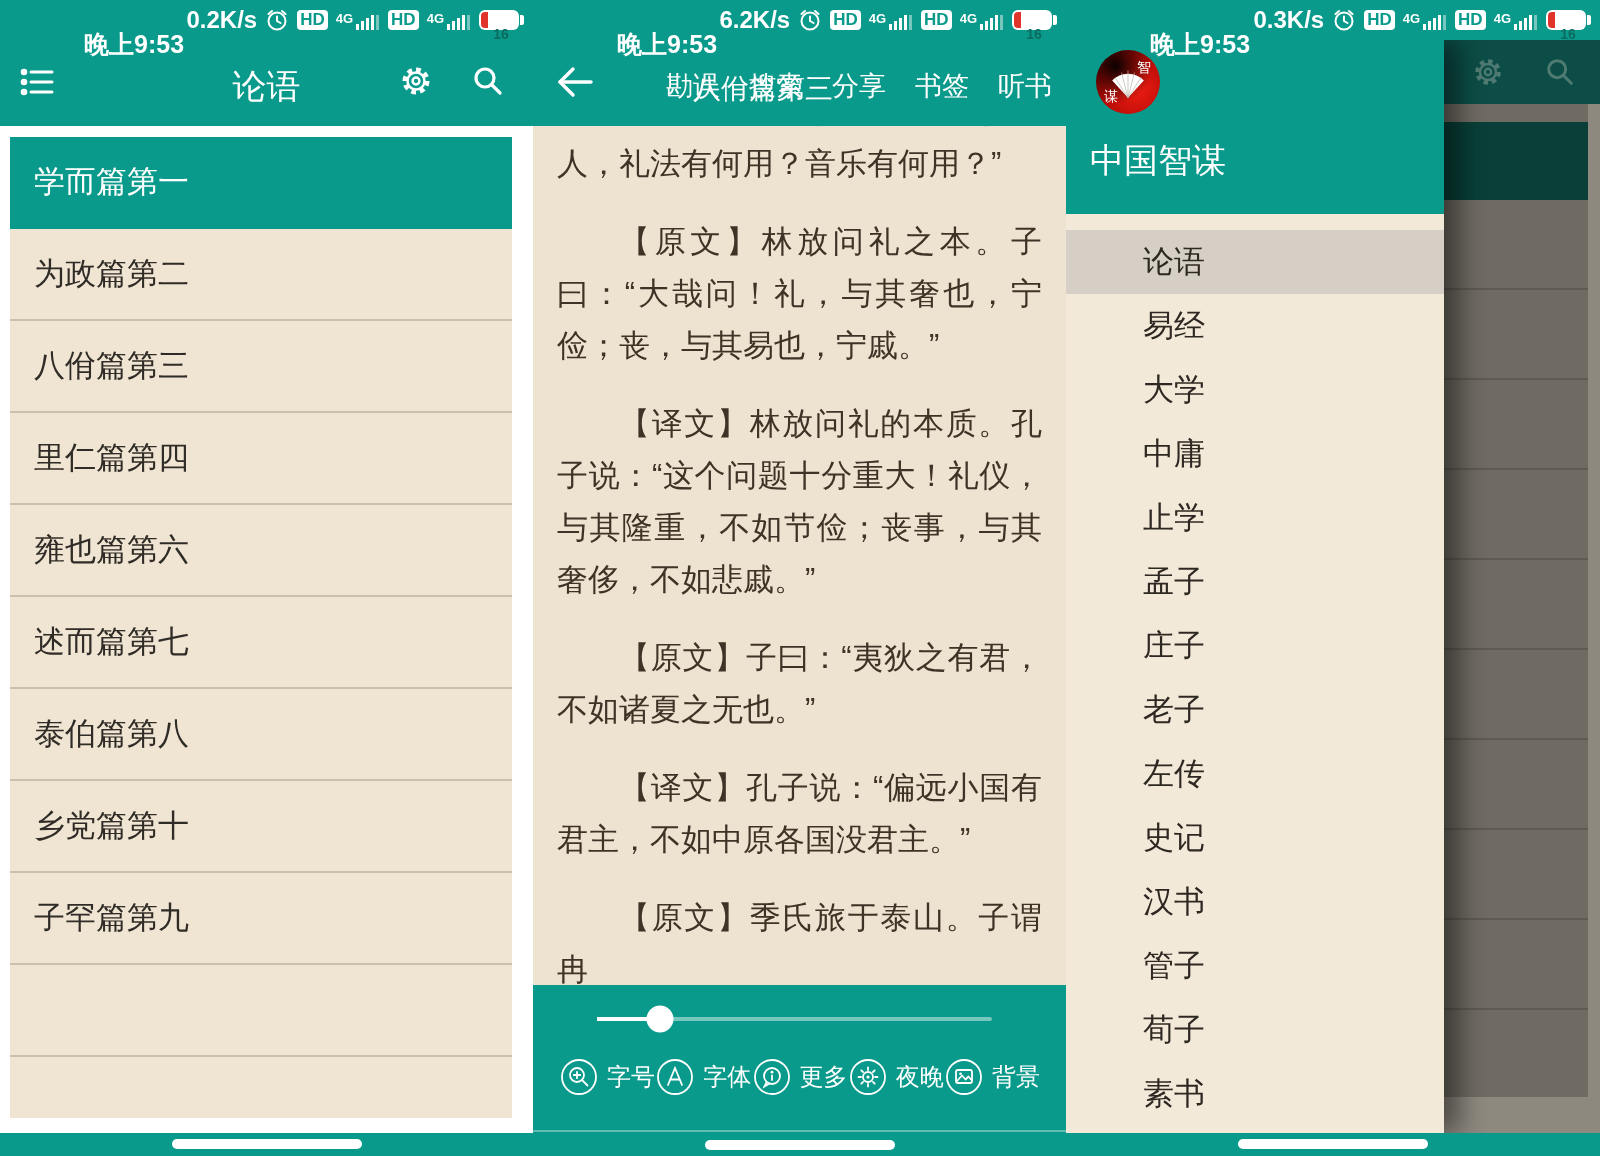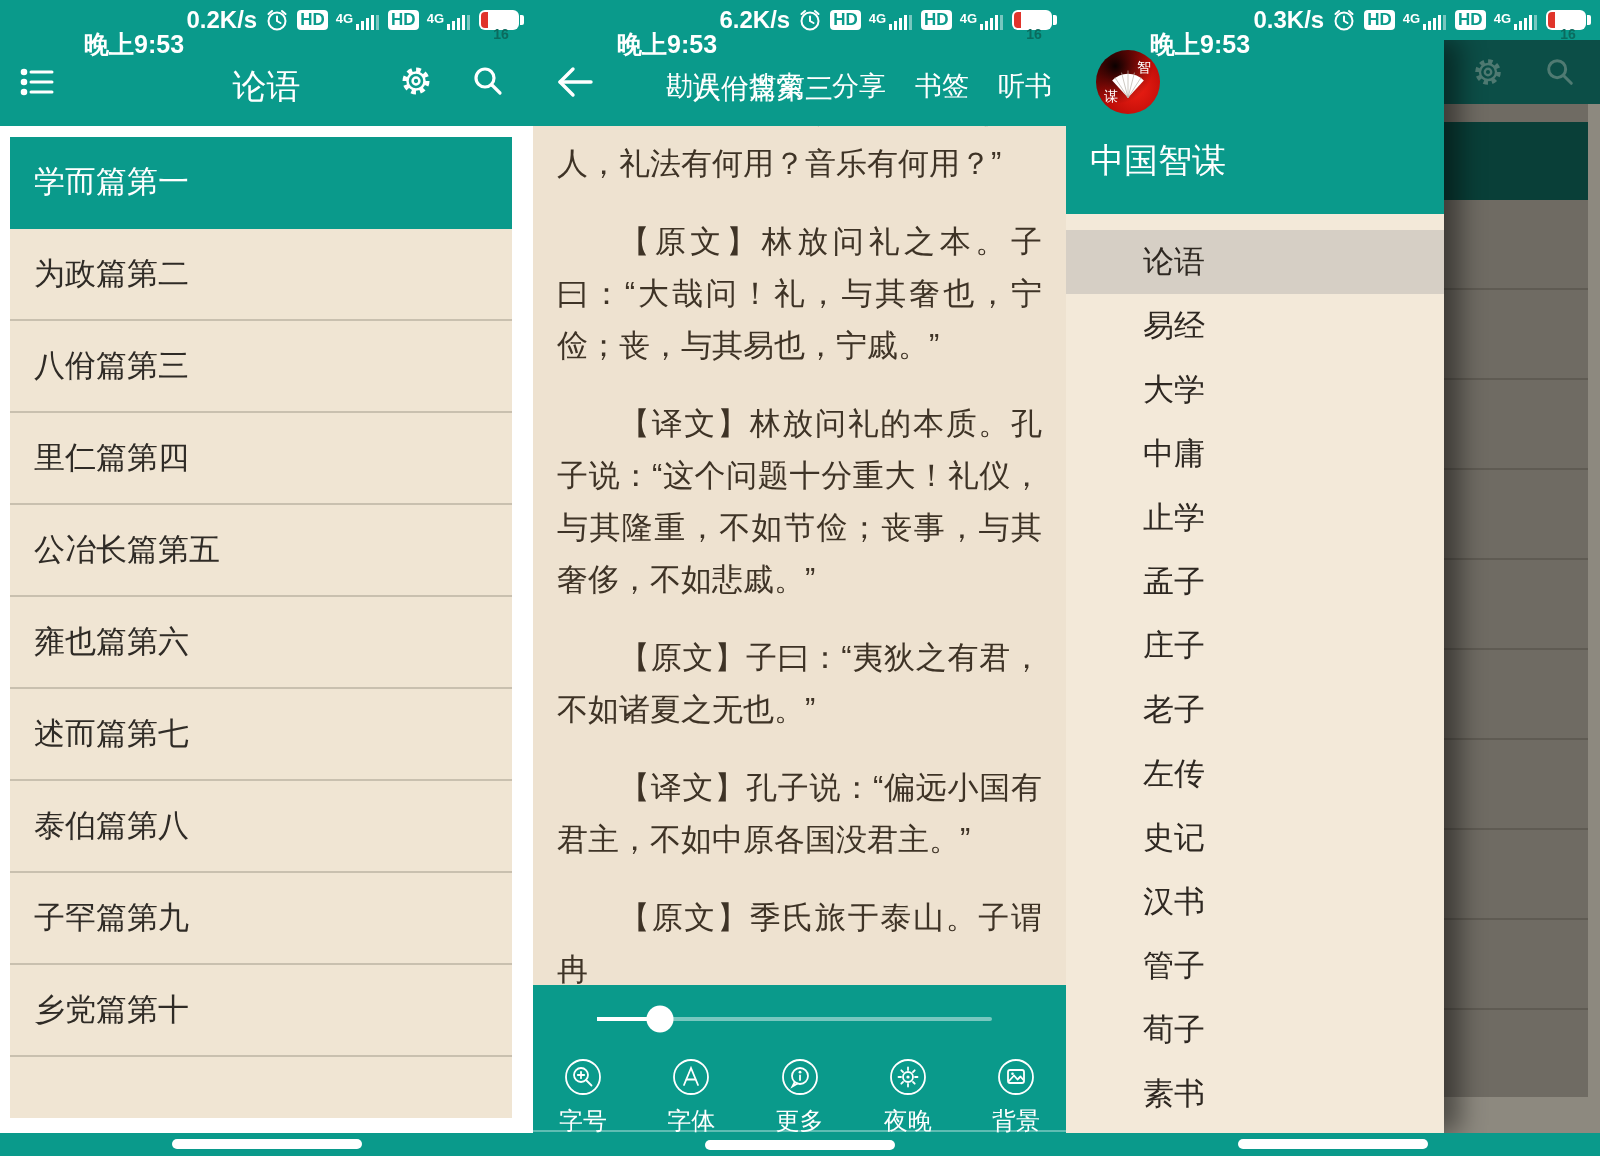--- a/index.html
+++ b/index.html
@@ -55,21 +55,21 @@
 
   .toolbar{ position:absolute; top:985px; bottom:0; left:0; right:0; background:#0a9a8b; }
   .toolbar::after{ content:""; position:absolute; left:0; right:0; top:145px; height:2px;
                    background:rgba(255,255,255,.35); }
   .slider{ position:absolute; top:32px; left:64px; right:74px; height:4px;
            background:rgba(255,255,255,.45); border-radius:2px; }
   .slider-fill{ position:absolute; left:0; top:0; bottom:0; width:16%; background:#fff; }
   .slider-thumb{ position:absolute; left:16%; top:50%; transform:translate(-50%,-50%);
                  width:27px; height:27px; border-radius:50%; background:#fff; }
   .tools{ position:absolute; top:72px; left:26px; right:26px; display:flex; justify-content:space-between; }
-  .tool{ display:flex; flex-direction:column; align-items:center; gap:8px; color:#fff; font-size:24px; }
+  .tool{ display:flex; flex-direction:row; align-items:center; gap:8px; color:#fff; font-size:24px; }
   .pill2{ position:absolute; bottom:6px; left:50%; transform:translateX(-50%);
           width:190px; height:10px; border-radius:6px; background:#fff; }
 
   
   .drawer{ position:absolute; left:0; top:40px; width:378px; height:1093px; z-index:4;
            background:#f3e9d9; box-shadow:16px 0 24px rgba(0,0,0,.45); }
   .drawer-head{ position:relative; height:174px; background:#0a9a8b; }
   .logo{ position:absolute; left:30px; top:10px; width:64px; height:64px; border-radius:50%;
          background:
            radial-gradient(circle at 30% 25%, rgba(0,0,0,.95), rgba(0,0,0,0) 58%),
@@ -185,36 +185,33 @@
         <div class="chrow">
             <span>为政篇第二</span>
           </div>
         <div class="chrow">
             <span>八佾篇第三</span>
           </div>
         <div class="chrow">
             <span>里仁篇第四</span>
           </div>
         <div class="chrow">
-            <span>公冶长篇第五</span>
-          </div>
-        <div class="chrow">
             <span>雍也篇第六</span>
           </div>
         <div class="chrow">
             <span>述而篇第七</span>
           </div>
         <div class="chrow">
             <span>泰伯篇第八</span>
           </div>
         <div class="chrow">
+            <span>乡党篇第十</span>
+          </div>
+        <div class="chrow">
             <span>子罕篇第九</span>
-          </div>
-        <div class="chrow">
-            <span>乡党篇第十</span>
           </div>
         <div class="chrow"></div>
       </div>
     </div>
 
     <div class="navband">
       <div class="pill"></div>
     </div>
   </section>
 

